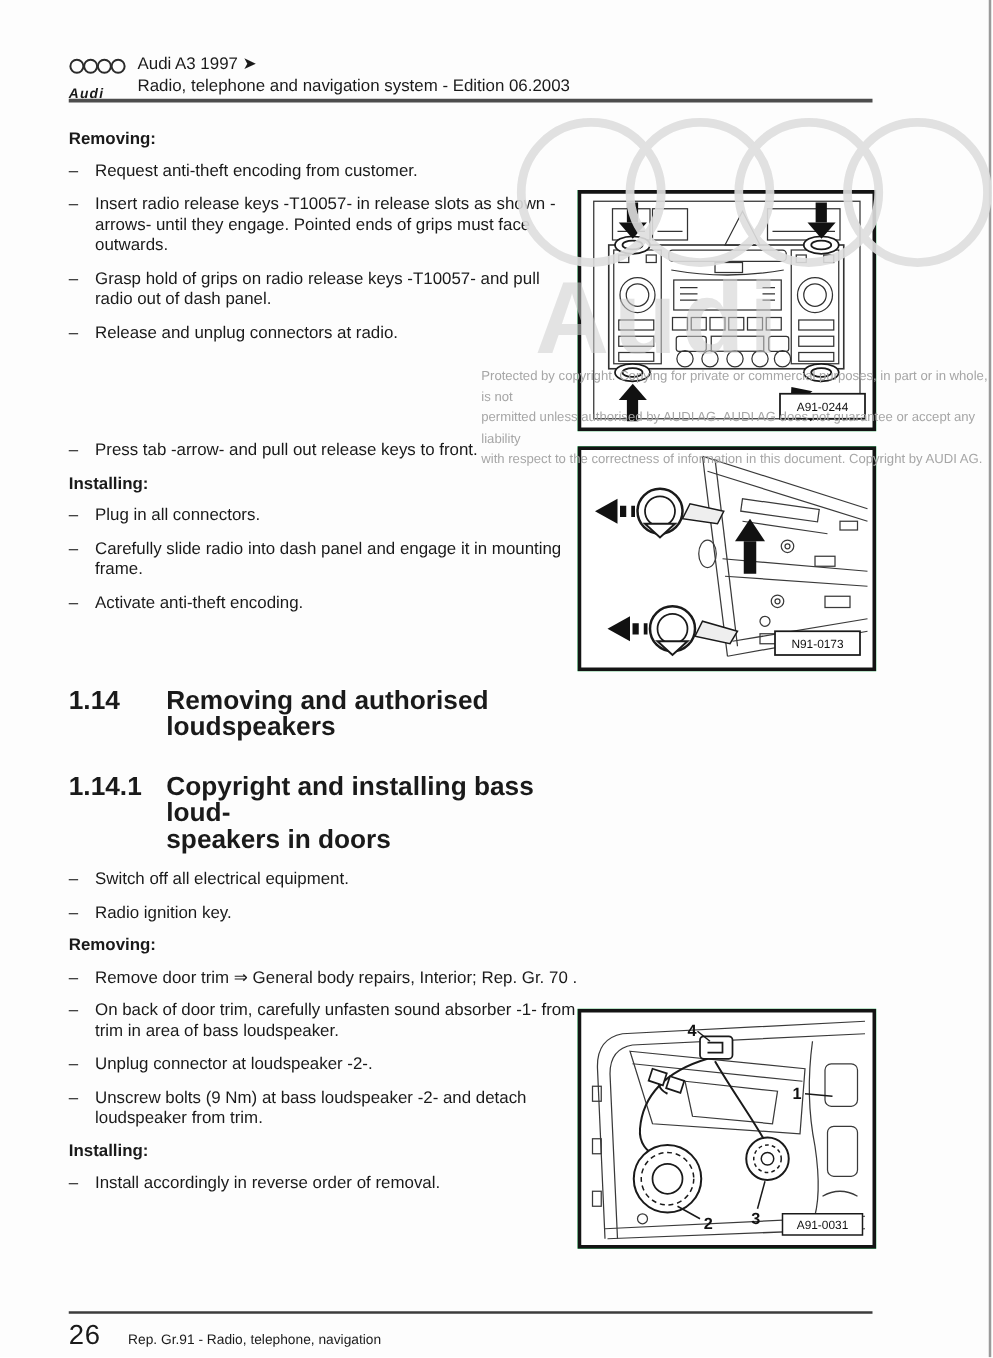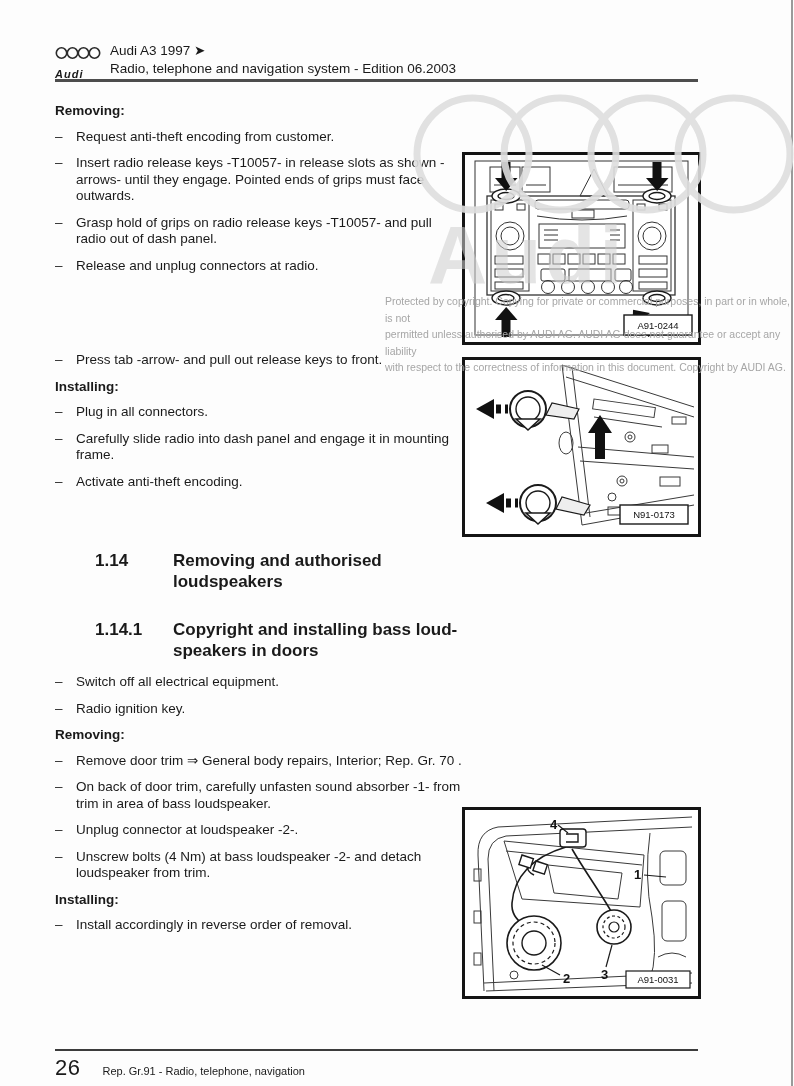--- a/index.html
+++ b/index.html
@@ -18,21 +18,21 @@
   .head-lines { position:absolute; left:55px; top:0; width:580px; font-size:13.5px; line-height:18px; }
   .head-rule { position:absolute; left:55px; top:79px; width:643px; height:3px; background:#4d4d4d; }
 
   
   .tblock { position:absolute; left:55px; width:402px; font-size:13.5px; line-height:16.5px; }
   .subhead { font-weight:bold; margin:0 0 9px 0; }
   .li { display:flex; margin-bottom:10px; }
   .li .dash { width:21px; flex:none; }
   .li .txt { flex:1; }
 
-  .sec { display:flex; font-size:17px; font-weight:bold; line-height:21px;margin-left:40px; }
+  .sec { display:flex; font-size:21px; font-weight:bold; line-height:21px; }
   .sec .num { width:78px; flex:none; }
 
   
   .figure { position:absolute; background:#22c55e; }
   .figure svg { display:block; }
   .figlabel { font-size:9.5px; font-family:"Liberation Sans", sans-serif; }
   .callout { font-size:13px; font-weight:bold; font-family:"Liberation Sans", sans-serif; }
 
   
   .wm-rings { position:absolute; left:412px; top:90px; pointer-events:none; }
@@ -149,21 +149,21 @@
       <div class="li">
         <span class="dash">–</span>
         <span class="txt">On back of door trim, carefully unfasten sound absorber -1- from trim in area of bass loudspeaker.</span>
       </div>
       <div class="li">
         <span class="dash">–</span>
         <span class="txt">Unplug connector at loudspeaker -2-.</span>
       </div>
       <div class="li">
         <span class="dash">–</span>
-        <span class="txt">Unscrew bolts (4 Nm) at bass loudspeaker -2- and detach loudspeaker from trim.</span>
+        <span class="txt">Unscrew bolts (9 Nm) at bass loudspeaker -2- and detach loudspeaker from trim.</span>
       </div>
 
       <div class="subhead">Installing:</div>
       <div class="li">
         <span class="dash">–</span>
         <span class="txt">Install accordingly in reverse order of removal.</span>
       </div>
     </div>
   </div>
 

